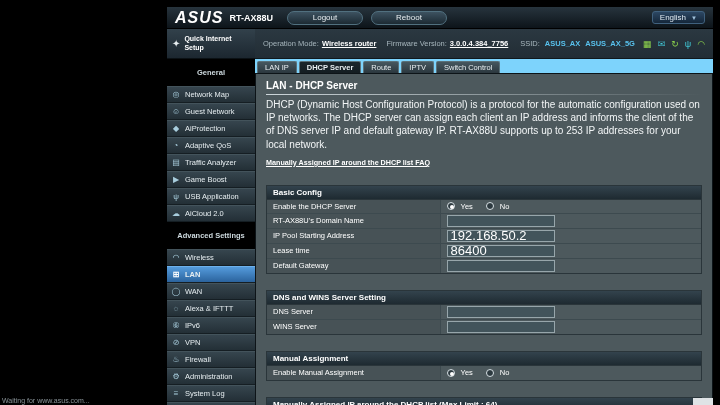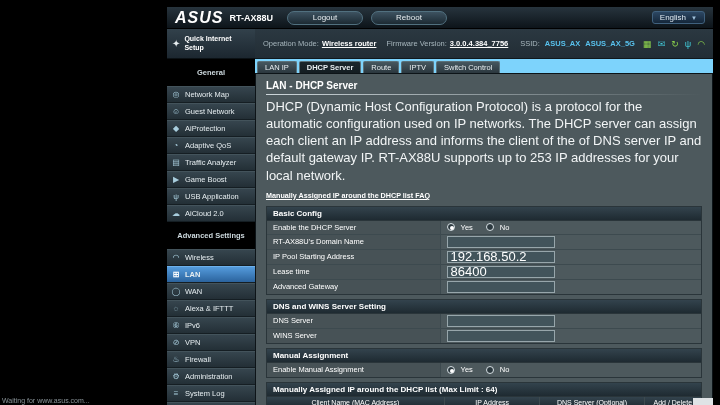--- a/index.html
+++ b/index.html
@@ -40,24 +40,24 @@
   .info-icons { margin-left:auto; display:flex; align-items:center; gap:6px; font-size:9px; }
   .icon-green { color:#8ed54c; cursor:pointer; } .icon-teal { color:#41c9d8; cursor:pointer; }
 
   .tabs { display:flex; gap:2px; padding:2px 0 0 2px; height:14px; background:#7dd3fc; }
   .tab { padding:0 7px; font-size:7.5px; color:#e8eef1; background:linear-gradient(#46575f,#2b373e); border:1px solid #5a7078; border-bottom:none; border-radius:2px 2px 0 0; display:flex; align-items:center; cursor:pointer; }
   .tab.active { background:linear-gradient(#1b262c,#141d22); font-weight:bold; }
 
   .panel { background:#4d595d; border:1px solid #0d1418; padding:5px 10px 8px; flex:1; }
   .page-title { font-size:10px; font-weight:bold; color:#fff; padding:1px 0 3px; }
   .divider { height:1px; background:linear-gradient(to right,#cdd6da,rgba(205,214,218,0)); margin-bottom:3px; }
-  .desc { font-size:13px; color:#f2f5f6; line-height:1.32; }
+  .desc { font-size:10px; color:#f2f5f6; line-height:1.32; }
   .faq { display:inline-block; margin-top:2px; font-size:7.2px; color:#fff; text-decoration:underline; font-weight:bold; cursor:pointer; }
 
-  .form-table { margin-top:4px; border:1px solid #2a353a; }
+  .form-table { margin-top:16px; border:1px solid #2a353a; }
   .ft-title { background:linear-gradient(#33434d,#1e2a31); color:#fff; font-size:8px; font-weight:bold; padding:2px 6px; border-bottom:1px solid #2a353a; }
   .ft-row { display:flex; border-bottom:1px solid #3d4a4f; min-height:14px; }
   .ft-row:last-child { border-bottom:none; }
   .ft-label { width:40%; padding:1px 6px; font-size:7.5px; color:#fff; border-right:1px solid #3d4a4f; display:flex; align-items:center; background:rgba(0,0,0,0.07); }
   .ft-value { flex:1; padding:1px 6px; display:flex; align-items:center; gap:3px; font-size:7.5px; color:#fff; }
 
   .txt { background:#42545b; border:1px solid #97a6ab; color:#fff; font-size:13px; height:12px; padding:0 3px; font-family:inherit; }
   .w110 { width:108px; } .w80 { width:76px; }
 
   .radio { width:8px; height:8px; border-radius:50%; border:1px solid #d7e0e4; background:#2c393f; display:inline-block; position:relative; cursor:pointer; flex-shrink:0; }
@@ -251,21 +251,21 @@
               <input class="txt w110" value="192.168.50.2" style="">
             </div>
           </div>
           <div class="ft-row">
             <div class="ft-label">Lease time</div>
             <div class="ft-value">
               <input class="txt w110" value="86400" style="">
             </div>
           </div>
           <div class="ft-row">
-            <div class="ft-label">Advanced Gateway</div>
+            <div class="ft-label">Default Gateway</div>
             <div class="ft-value">
               <input class="txt w110" value="" style="">
             </div>
           </div>
         </div>
 
         
         <div class="form-table">
           <div class="ft-title">DNS and WINS Server Setting</div>
           <div class="ft-row">

